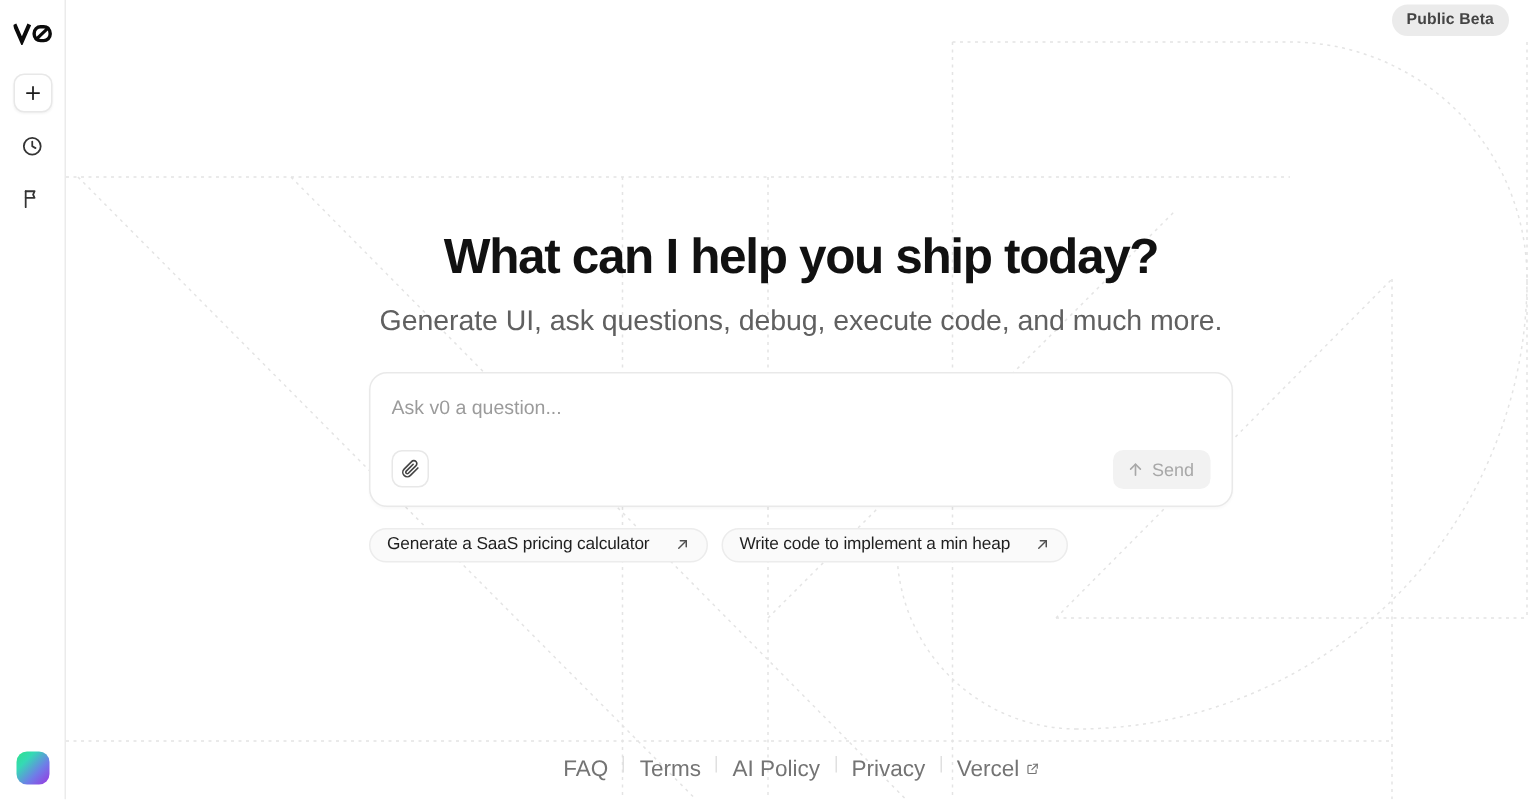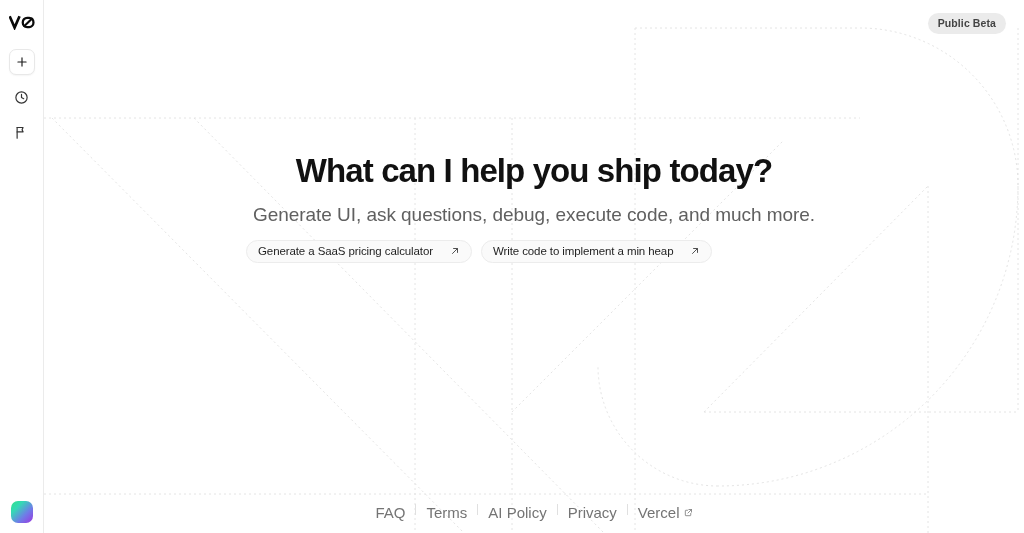--- a/index.html
+++ b/index.html
@@ -89,21 +89,21 @@
     position: absolute;
     inset: 0;
     width: 980px;
     height: 533px;
     pointer-events: none;
     z-index: 0;
   }
 
   .badge-wrap {
     position: absolute;
-    top: 13px;
+    top: 3px;
     right: 18px;
     z-index: 4;
   }
   .badge {
     display: inline-block;
     background: #ebebeb;
     color: #444444;
     font-size: 10.5px;
     font-weight: 700;
     letter-spacing: .1px;
@@ -345,20 +345,41 @@
       <span class="badge">Public Beta</span>
     </div>
 
     <div class="content">
 
       <div class="hero">
         <h1 class="headline">What can I help you ship today?</h1>
         <p class="subhead">Generate UI, ask questions, debug, execute code, and much more.</p>
       </div>
 
+      <div class="composer">
+        <input class="composer-input" type="text" placeholder="Ask v0 a question..." style="">
+        <div class="composer-row">
+          <button class="attach-btn">
+            <span>
+              <svg width="13" height="13" viewBox="0 0 24 24" fill="none" stroke="currentColor" stroke-width="2" stroke-linecap="round" stroke-linejoin="round">
+                <path d="M21.4 11.05 12.25 20.2a5.5 5.5 0 0 1-7.78-7.78l9.2-9.2a3.67 3.67 0 1 1 5.18 5.18l-9.2 9.2a1.83 1.83 0 1 1-2.59-2.6l8.5-8.49"></path>
+              </svg>
+            </span>
+          </button>
+          <button class="send-btn">
+            <span>
+              <svg width="12" height="12" viewBox="0 0 24 24" fill="none" stroke="currentColor" stroke-width="2.2" stroke-linecap="round" stroke-linejoin="round">
+                <line x1="12" y1="19.5" x2="12" y2="5"></line>
+                <polyline points="5.5 11.5 12 5 18.5 11.5"></polyline>
+              </svg>
+            </span>
+            <span>Send</span>
+          </button>
+        </div>
+      </div>
 
       <div class="chips">
         <button class="chip">
           <span>Generate a SaaS pricing calculator</span>
           <span class="arrow">
             <svg width="10" height="10" viewBox="0 0 24 24" fill="none" stroke="currentColor" stroke-width="2.4" stroke-linecap="round" stroke-linejoin="round">
               <line x1="6" y1="18" x2="18" y2="6"></line>
               <polyline points="8.5 6 18 6 18 15.5"></polyline>
             </svg>
           </span>

